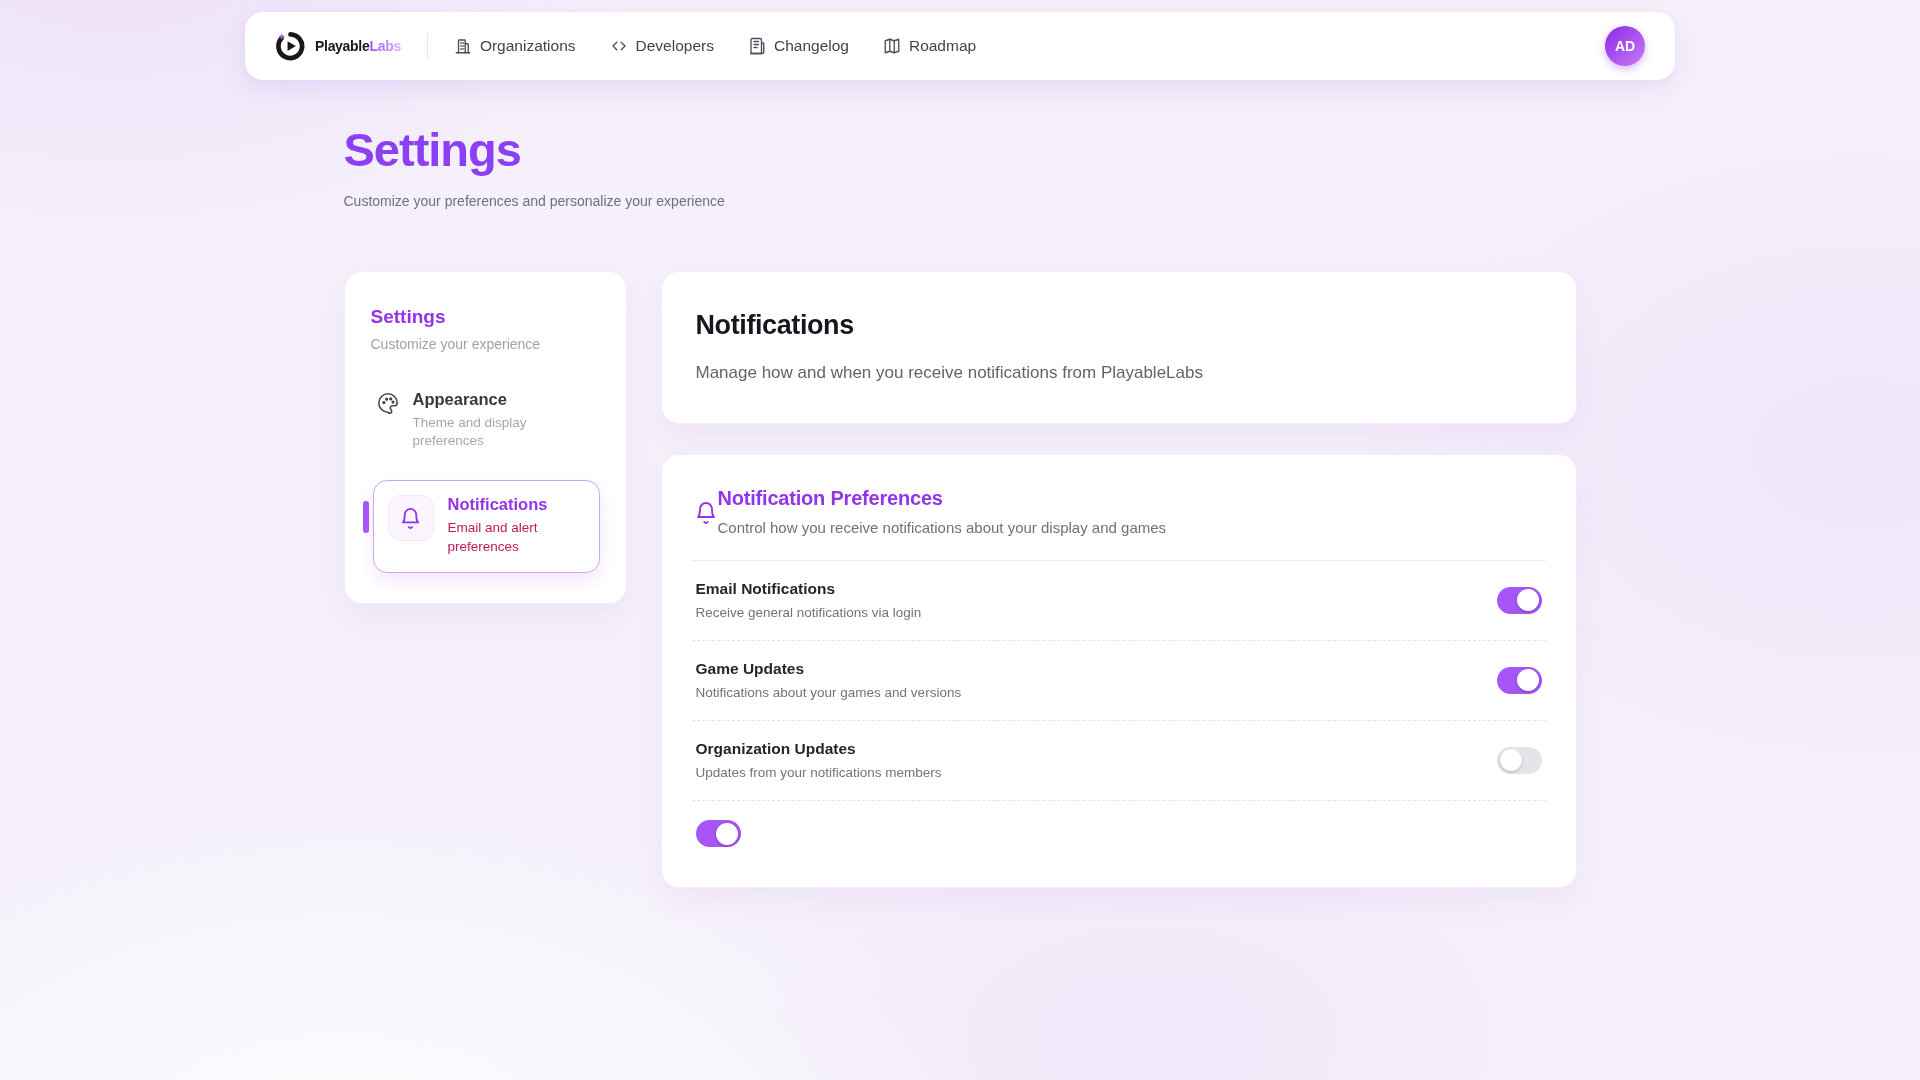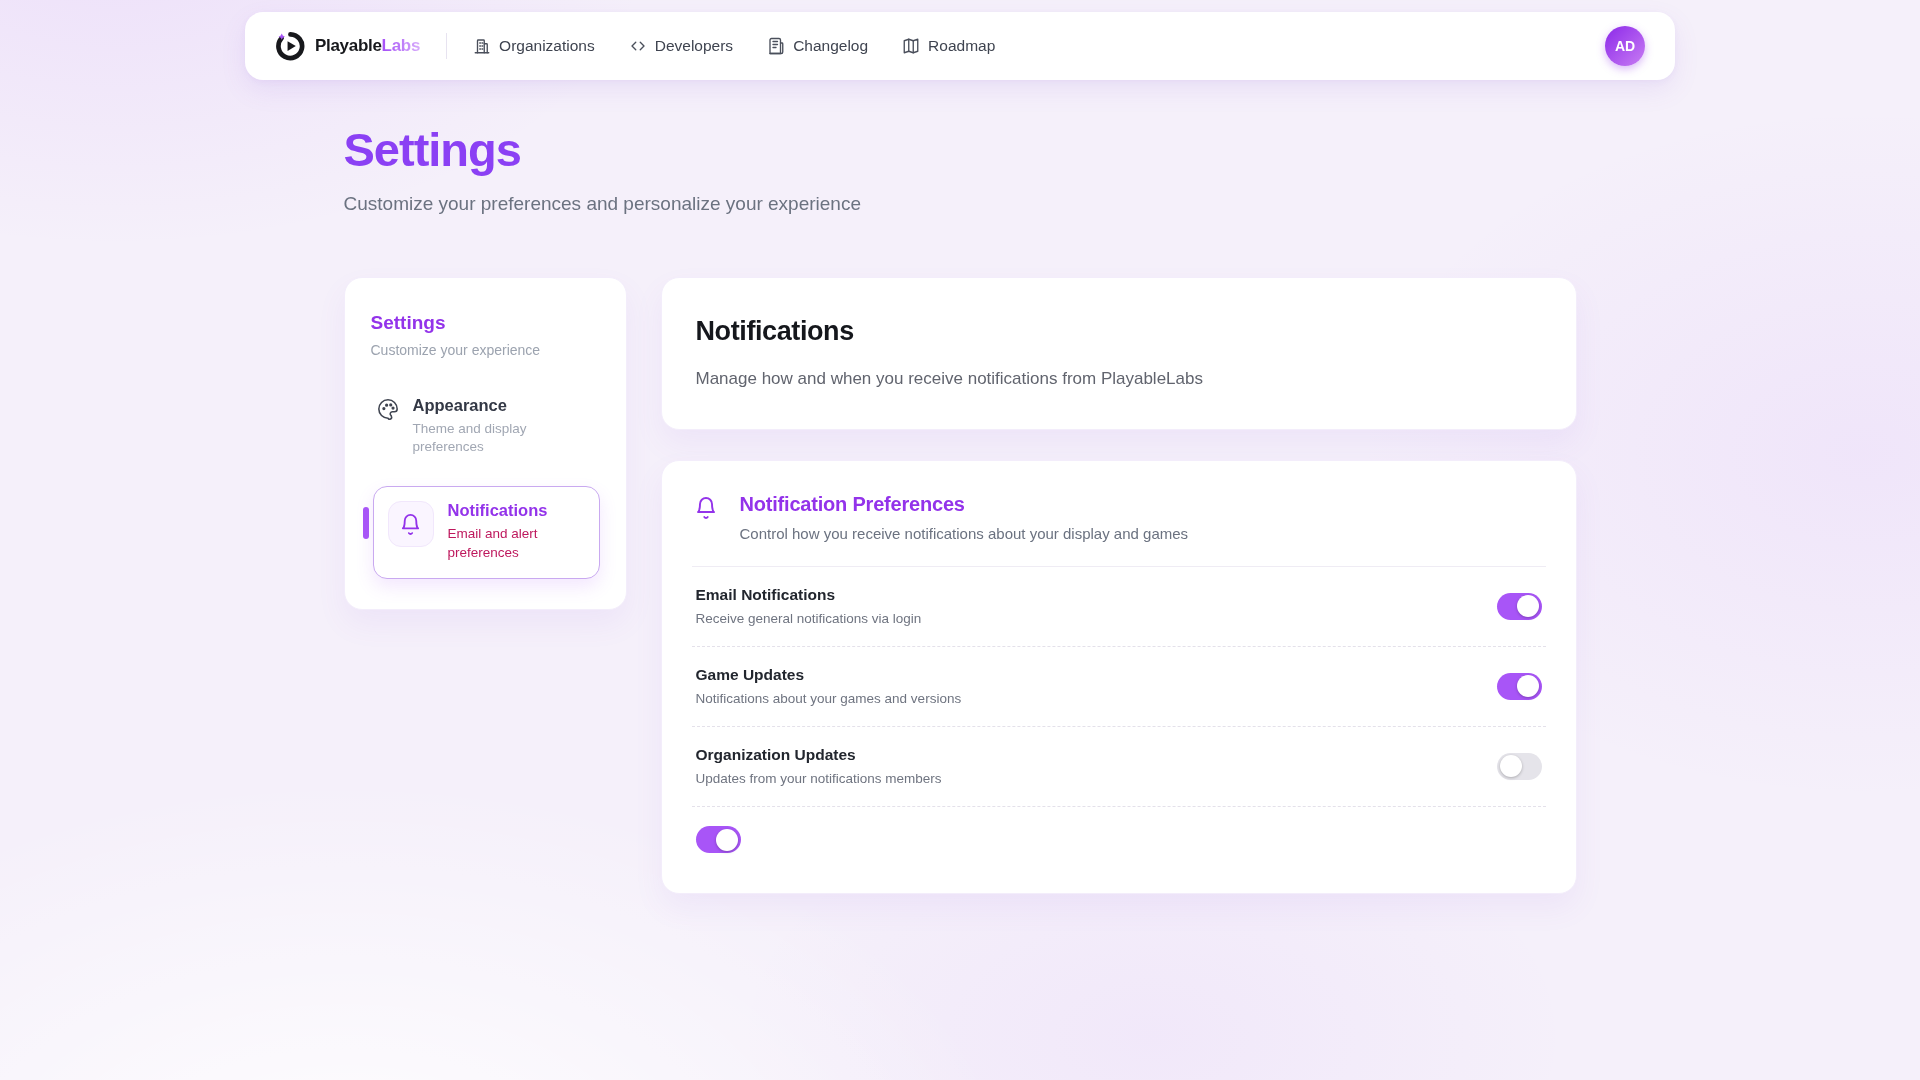--- a/index.html
+++ b/index.html
@@ -17,42 +17,42 @@
 
   
   .nav {
     width:1430px; height:68px; margin:12px auto 0; padding:0 30px;
     background:#FFFFFF; border-radius:18px;
     box-shadow:0 10px 26px rgba(140,90,220,0.10), 0 2px 6px rgba(140,90,220,0.06);
     display:flex; align-items:center;
   }
   .brand { display:flex; align-items:center; gap:10px; cursor:pointer; }
   .brand-mark { width:30px; height:30px; display:block; }
-  .brand-word { font-size:17px; font-weight:800; letter-spacing:-0.3px; color:#17181C; }
+  .brand-word { font-size:14px; font-weight:800; letter-spacing:-0.3px; color:#17181C; }
   .brand-word .grad {
     background:linear-gradient(90deg,#A855F7 10%,#D5A8FB 95%);
     -webkit-background-clip:text; background-clip:text; color:transparent;
   }
   .nav-divider { width:1px; height:26px; background:#E7E3F0; margin:0 26px 0 26px; }
   .nav-items { display:flex; align-items:center; gap:34px; }
   .nav-item { display:flex; align-items:center; gap:8px; color:#3F4450; font-size:15.5px; font-weight:500; cursor:pointer; }
   .nav-item svg { width:18px; height:18px; stroke:#4A4F5B; }
   .nav-spacer { flex:1; }
   .avatar {
     width:40px; height:40px; border-radius:50%;
     background:linear-gradient(135deg,#9333EA 12%,#C172F2 88%);
     color:#FFFFFF; font-size:14px; font-weight:700;
     display:flex; align-items:center; justify-content:center; cursor:pointer;
     box-shadow:0 3px 8px rgba(147,51,234,0.35);
   }
 
   
   .content { width:1233px; margin:0 auto; padding-top:42px; }
   .page-title { font-size:47px; font-weight:800; letter-spacing:-1px; color:#8B40F4; }
-  .page-subtitle { margin-top:16px; font-size:19px; color:#6B7280; }
+  .page-subtitle { margin-top:16px; font-size:14px; color:#6B7280; }
 
   .settings-grid { display:flex; align-items:flex-start; gap:34px; margin-top:62px; }
 
   
   .sidebar {
     position:relative; width:283px; background:#FFFFFF; border-radius:18px;
     border:1px solid #F3EDFB; padding:34px 26px 30px;
     box-shadow:0 14px 30px rgba(140,90,220,0.07);
   }
   .sidebar-title { font-size:19px; font-weight:700; color:#9333EA; }
@@ -83,21 +83,21 @@
   .main-col { flex:1; min-width:0; }
   .card {
     background:#FFFFFF; border-radius:18px; border:1px solid #F3EDFB;
     box-shadow:0 14px 30px rgba(140,90,220,0.07);
   }
   .head-card { padding:38px 34px 40px; }
   .head-title { font-size:27px; font-weight:800; letter-spacing:-0.4px; color:#15171C; }
   .head-subtitle { margin-top:22px; font-size:17px; color:#61646E; }
 
   .pref-card { margin-top:30px; padding:30px 30px 20px; }
-  .pref-header { display:flex; gap:22px; padding:2px 2px 24px; }
+  .pref-header { display:flex; gap:0; padding:2px 2px 24px;align-items:center; }
   .pref-header svg { width:24px; height:24px; stroke:#9333EA; margin-top:3px; flex:0 0 auto; }
   .pref-title { font-size:20px; font-weight:800; letter-spacing:-0.2px; color:#9333EA; }
   .pref-subtitle { margin-top:9px; font-size:15px; color:#6B7280; }
   .pref-divider { border-top:1px solid #EFECF4; }
   .row-divider { border-top:1px dashed #E4E1EA; }
 
   .toggle-row { display:flex; align-items:center; justify-content:space-between; padding:19px 4px 20px 4px; }
   .row-label { font-size:15.5px; font-weight:700; color:#22262E; }
   .row-desc { margin-top:7px; font-size:13.5px; color:#6F7480; }
   .toggle {

